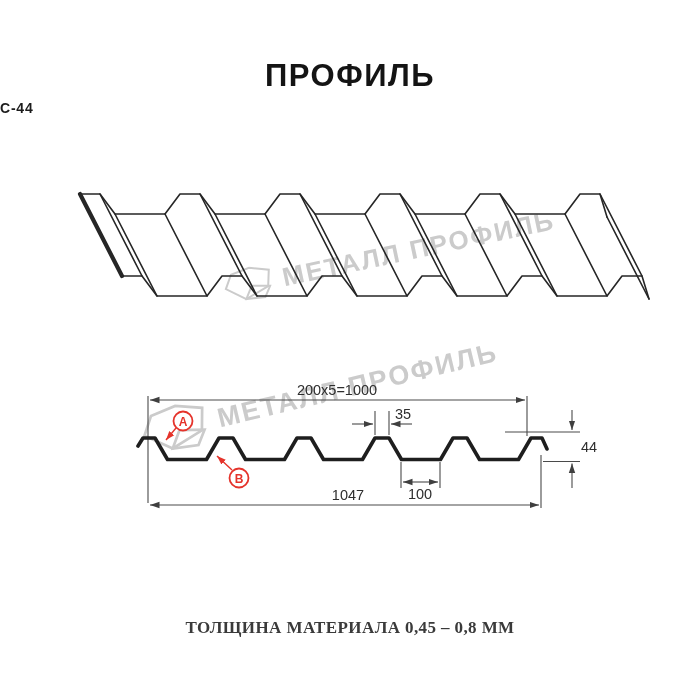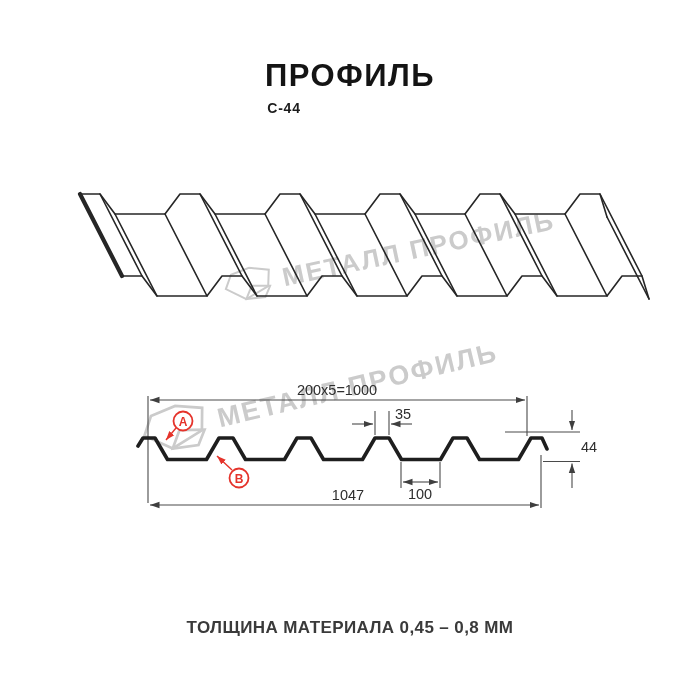--- a/index.html
+++ b/index.html
@@ -5,26 +5,26 @@
   html,body{margin:0;padding:0;}
   body{
     width:700px;height:700px;position:relative;background:#ffffff;
     font-family:"Liberation Sans", sans-serif;overflow:hidden;
   }
   .page-title{
     position:absolute;top:58px;left:0;width:700px;text-align:center;
     font-size:31px;font-weight:800;letter-spacing:1.5px;color:#141414;
   }
   .page-subtitle{
-    position:absolute;top:100px;left:0;width:568px;text-align:center;
+    position:absolute;top:100px;left:0;width:568px;text-align:left;
     font-size:14px;font-weight:700;letter-spacing:0.8px;color:#1c1c1c;
   }
   .footer-note{
     position:absolute;top:618px;left:0;width:700px;text-align:center;
-    font-size:17px;font-weight:600;letter-spacing:0.4px;color:#3a3a3a;
+    font-size:17px;font-weight:600;letter-spacing:0.4px;color:#3a3a3a;font-family:Liberation Serif, serif;
   }
   .watermark{
     position:absolute;display:flex;align-items:center;gap:10px;
     color:#cbcbcb;transform-origin:left center;white-space:nowrap;
   }
   .watermark .wm-text{
     font-weight:800;letter-spacing:2px;
   }
   .wm-1{left:224px;top:272px;transform:rotate(-12deg);}
   .wm-1 .wm-text{font-size:26px;}

